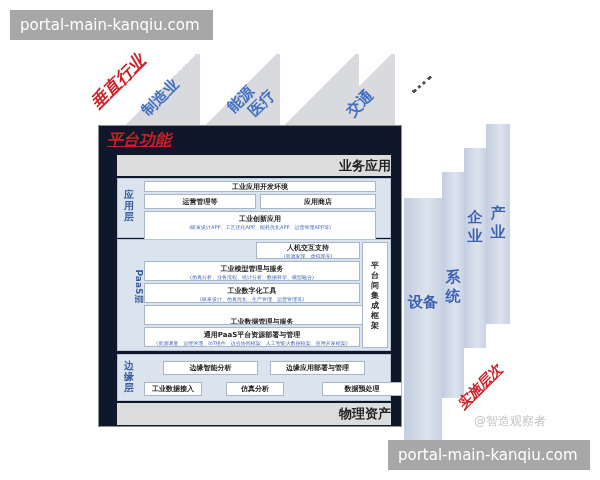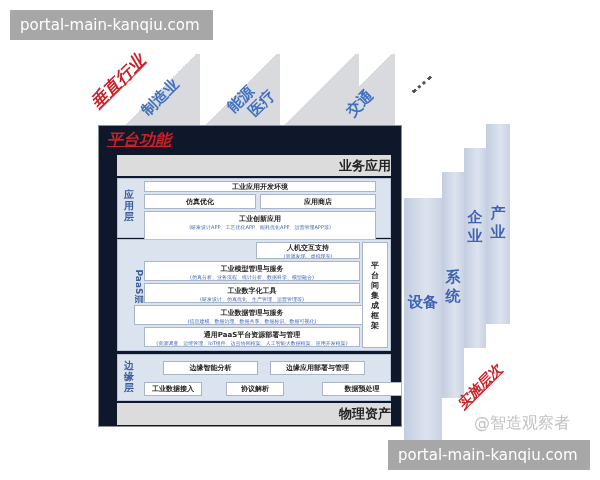--- a/index.html
+++ b/index.html
@@ -70,21 +70,21 @@
   .paas-label { position: absolute; left: 4px; top: 40px; transform: rotate(90deg); color: #3b5ea0; font-weight: bold; font-size: 9px; }
 
   .col {
     position: absolute; background: linear-gradient(90deg, #c3cde0, #dde3ee 60%, #c9d2e3); margin-top: 20px;
   }
   .col-label { position: absolute; color: #3f63b3; font-weight: bold; font-size: 15px; line-height: 19px; width: 100%; text-align: center; }
   .impl-title {
     position: absolute; left: 452px; top: 378px; color: #cc1f26; font-weight: bold; font-style: italic;
     font-size: 14px; transform: rotate(-45deg); text-decoration: underline; white-space: nowrap;
   }
-  .credit { position: absolute; left: 474px; top: 413px; color: #c2c2c2; font-size: 16px; }
+  .credit { position: absolute; left: 474px; top: 413px; color: #c2c2c2; font-size: 12px; }
 </style>
 </head>
 <body>
 
 <div class="wm wm-top">portal-main-kanqiu.com</div>
 
 <div>
   <div class="tri" style="left:120px;">
     <span class="tri-label" style="left:18px;top:34px;">制造业</span>
   </div>
@@ -117,21 +117,21 @@
   <div class="impl-title">实施层次</div>
 </div>
 
 <div class="platform">
   <div class="platform-title">平台功能</div>
   <div class="bar bar-top">业务应用</div>
 
   <div class="layer layer-app">
     <div class="layer-label" style="top:10px;">应用层</div>
     <div class="box" style="left:26px;top:2px;width:232px;height:11px;line-height:10px;">工业应用开发环境</div>
-    <div class="box" style="left:26px;top:15px;width:112px;height:15px;line-height:14px;">仿真优化</div>
+    <div class="box" style="left:26px;top:15px;width:112px;height:15px;line-height:14px;">运营管理等</div>
     <div class="box" style="left:142px;top:15px;width:116px;height:15px;line-height:14px;">应用商店</div>
     <div class="box" style="left:26px;top:32px;width:232px;height:38px;padding-top:2px;">
       <span>工业创新应用</span>
       <span class="sub">(研发设计APP、工艺优化APP、能耗优化APP、运营管理APP等)</span>
     </div>
   </div>
 
   <div class="layer layer-paas">
     <div class="paas-label">PaaS层</div>
     <div class="box" style="left:26px;top:21px;width:216px;height:20px;padding-top:2px;">
@@ -139,37 +139,37 @@
       <span class="sub">(仿真分析、业务流程、统计分析、数据科学、模型融合)</span>
     </div>
     <div class="box" style="left:138px;top:2px;width:104px;height:17px;">
       <span>人机交互支持</span>
       <span class="sub">(资源发现、虚拟现实)</span>
     </div>
     <div class="box" style="left:26px;top:43px;width:216px;height:20px;padding-top:2px;">
       <span>工业数字化工具</span>
       <span class="sub">(研发设计、仿真优化、生产管理、运营管理等)</span>
     </div>
-    <div class="box" style="left:16px;top:65px;width:236px;height:20px;padding-top:2px;">
+    <div class="box" style="left:26px;top:65px;width:236px;height:20px;padding-top:11px;">
       <span>工业数据管理与服务</span>
       <span class="sub">(信息建模、数据治理、数据共享、数据标识、数据可视化)</span>
     </div>
     <div class="box" style="left:26px;top:87px;width:216px;height:20px;padding-top:2px;">
       <span>通用PaaS平台资源部署与管理</span>
       <span class="sub">(资源调度、运维管理、IoT组件、边云协同框架、人工智能大数据框架、应用开发框架)</span>
     </div>
     <div class="paas-vert" style="word-break:break-all;padding-left:8px;padding-right:8px;">平台间集成框架</div>
   </div>
 
   <div class="layer layer-edge">
     <div class="layer-label" style="top:5px;">边缘层</div>
     <div class="box" style="left:45px;top:6px;width:95px;height:14px;line-height:13px;">边缘智能分析</div>
     <div class="box" style="left:152px;top:6px;width:95px;height:14px;line-height:13px;">边缘应用部署与管理</div>
     <div class="box" style="left:26px;top:27px;width:58px;height:14px;line-height:13px;">工业数据接入</div>
-    <div class="box" style="left:108px;top:27px;width:58px;height:14px;line-height:13px;">协议解析</div>
+    <div class="box" style="left:108px;top:27px;width:58px;height:14px;line-height:13px;">仿真分析</div>
     <div class="box" style="left:204px;top:27px;width:80px;height:14px;line-height:13px;">数据预处理</div>
   </div>
 
   <div class="bar bar-bot">物理资产</div>
 </div>
 
 <div class="credit">@智造观察者</div>
 <div class="wm wm-bot">portal-main-kanqiu.com</div>
 
 </body></html>

